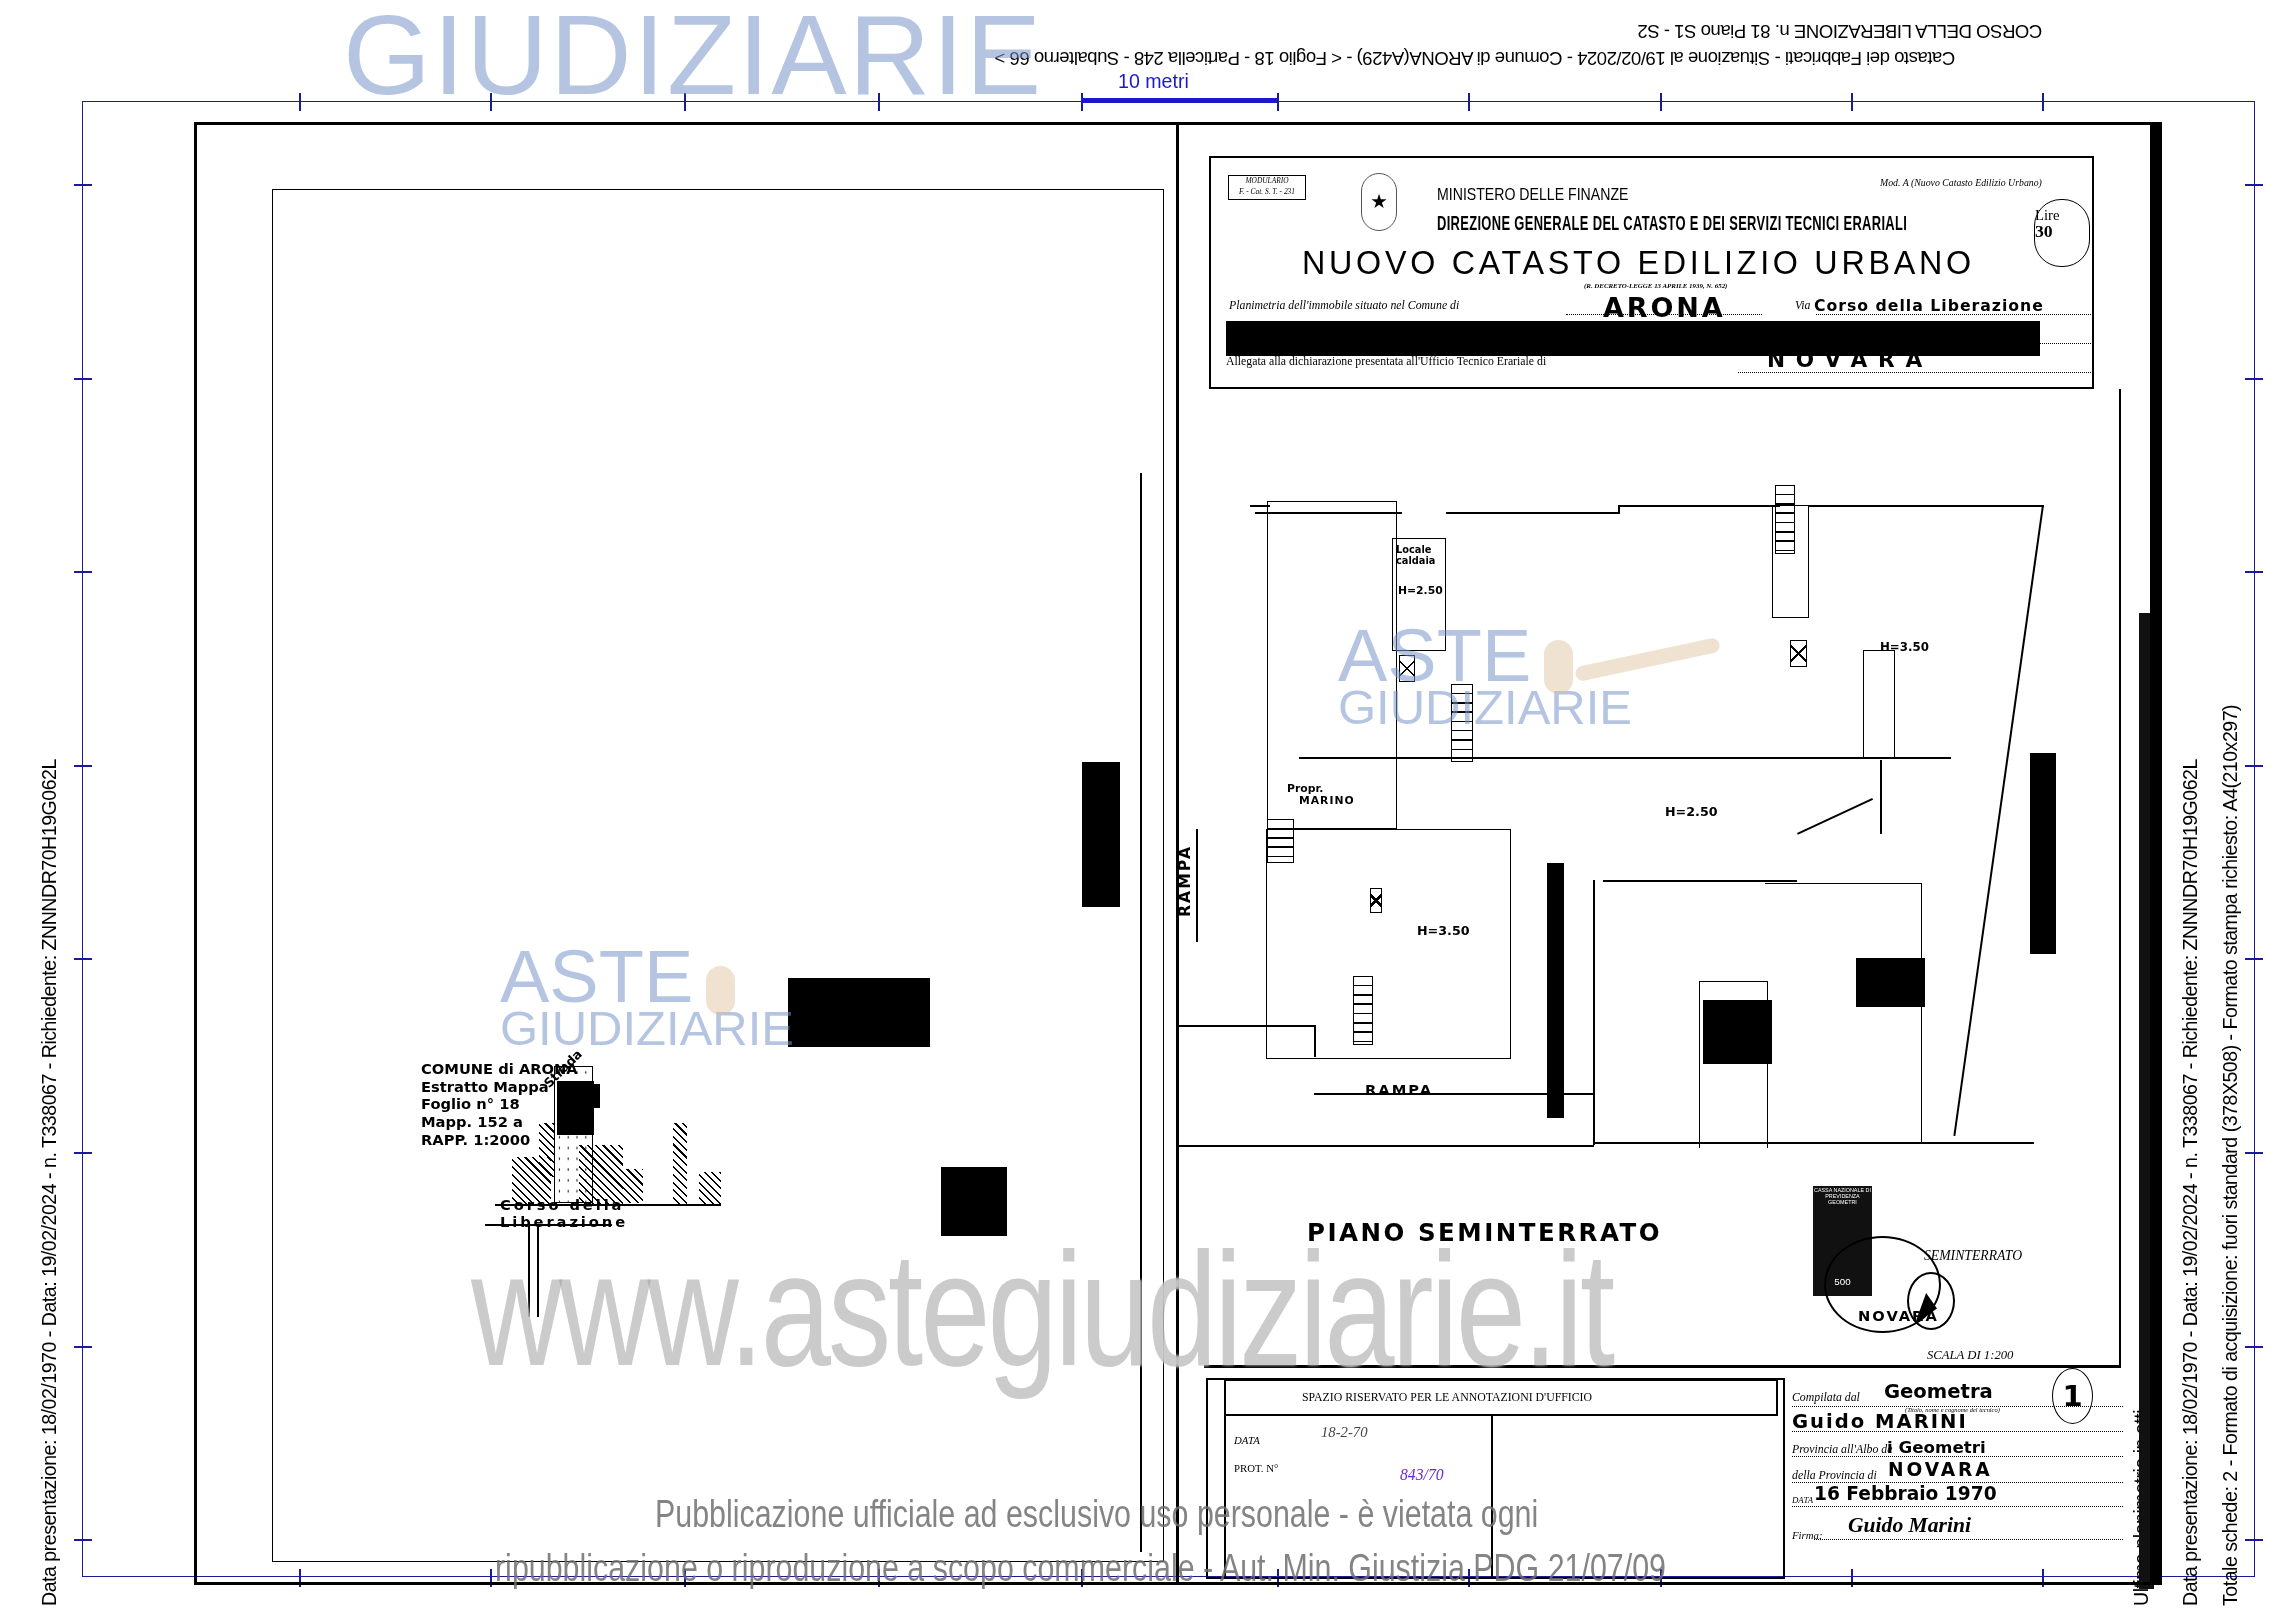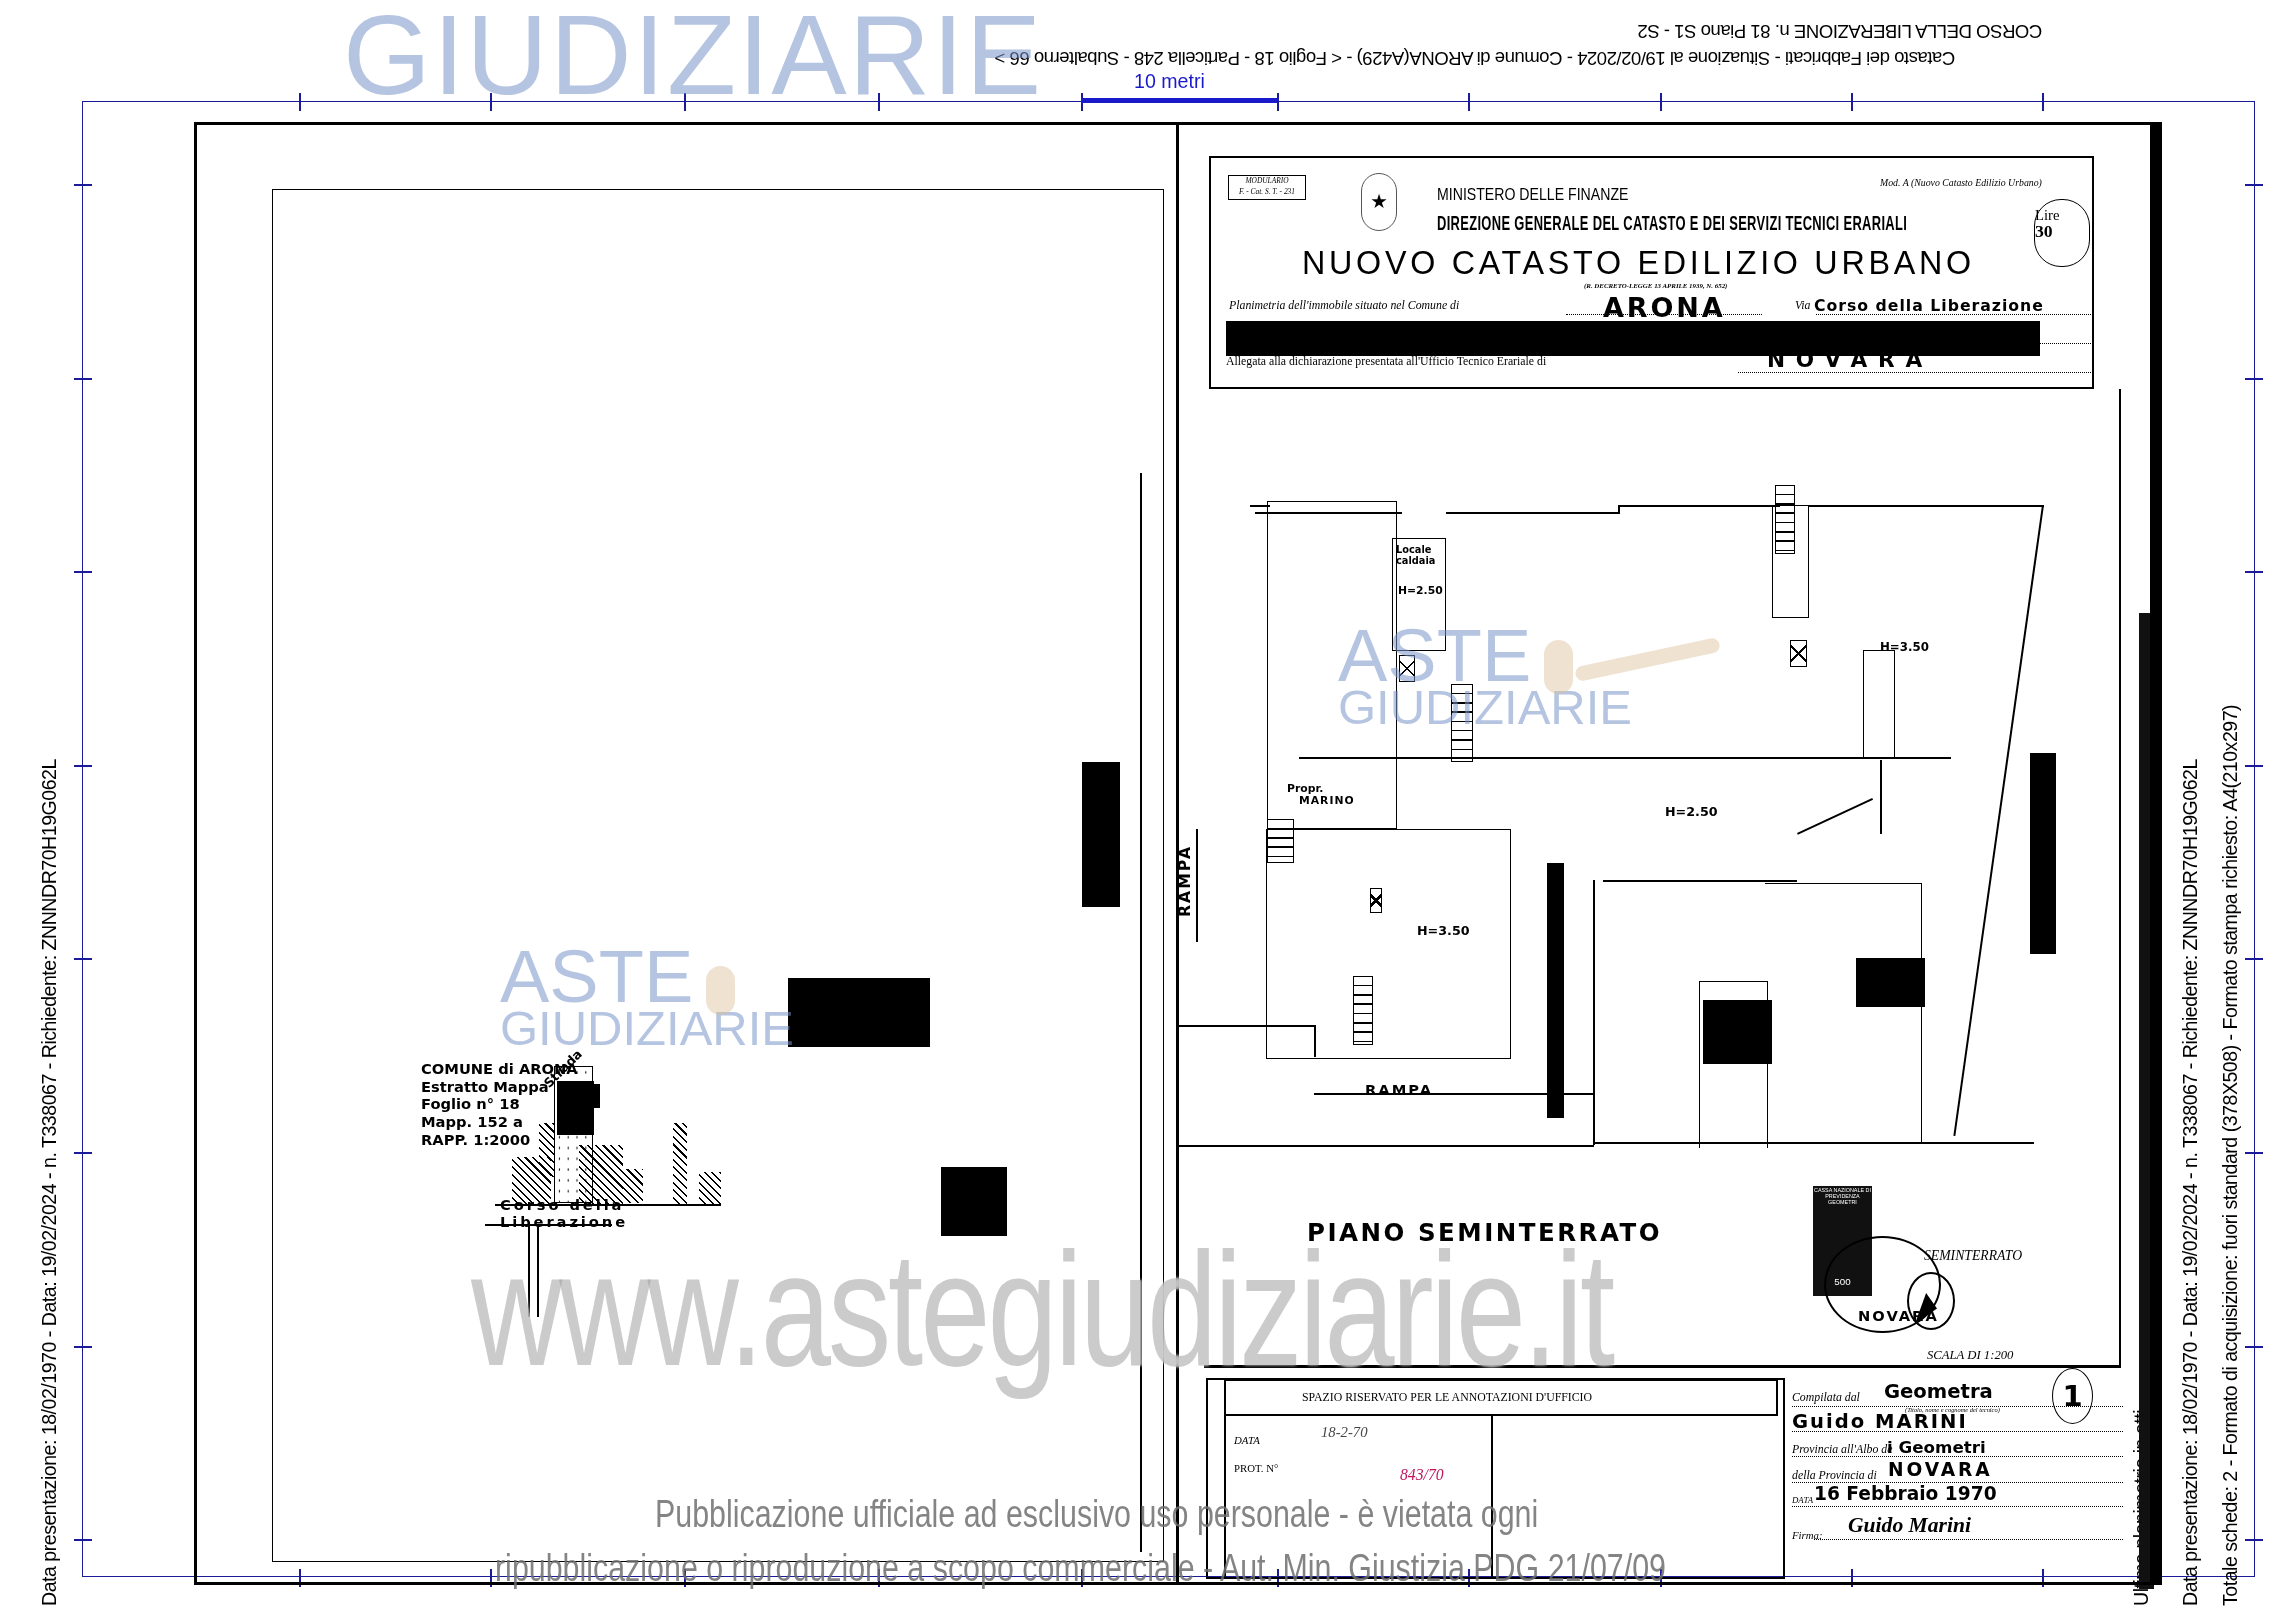--- a/index.html
+++ b/index.html
@@ -3,21 +3,21 @@
 <meta charset="utf-8">
 <style>
   html, body { margin:0; padding:0; background:#ffffff; }
   body { width:2295px; height:1623px; position:relative; overflow:hidden; font-family:"Liberation Sans", sans-serif; color:#000; }
   .abs { position:absolute; }
   
   .frame { position:absolute; left:82px; top:101px; width:2173px; height:1476px; border:1.5px solid #1a1a9a; box-sizing:border-box; }
   .tick-h { position:absolute; width:1.5px; height:17.7px; background:#1a1a9a; }
   .tick-v { position:absolute; width:17.7px; height:1.5px; background:#1a1a9a; }
   .scalebar { position:absolute; left:1081px; top:98px; width:196px; height:4.9px; background:#1a1acc; }
-  .scale-label { position:absolute; left:1118px; top:70px; font-size:19.6px; color:#1a1acc; font-family:"Liberation Sans Narrow","Liberation Sans", sans-serif;margin-left:16px; }
+  .scale-label { position:absolute; left:1118px; top:70px; font-size:19.6px; color:#1a1acc; font-family:"Liberation Sans Narrow","Liberation Sans", sans-serif; }
   .rot180 { transform:rotate(180deg); transform-origin:center; white-space:nowrap; }
   .header-line { position:absolute; font-size:18.6px; font-family:"Liberation Sans", sans-serif; letter-spacing:-0.5px; }
   .vert { position:absolute; transform:rotate(-90deg); transform-origin:left top; white-space:nowrap; font-size:19.6px; letter-spacing:-0.5px; }
   
   .sheet-border { position:absolute; border:3.4px solid #000; box-sizing:border-box; }
   .thin { position:absolute; border:1.5px solid #000; box-sizing:border-box;font-style:italic; }
   .hline { position:absolute; height:1.5px; background:#000; }
   .vline { position:absolute; width:1.5px; background:#000; }
   .redact { position:absolute; background:#000; }
   .serif { font-family:"Liberation Serif", serif; }
@@ -229,21 +229,21 @@
 
 <div class="hline" style="left:1204px;top:1365px;width:917px;height:2.9px"></div>
 <div class="thin" style="left:1206px;top:1378px;width:579px;height:201px;border-width:2px"></div>
 <div class="thin" style="left:1224px;top:1379px;width:554px;height:37px;border-width:2.5px"></div>
 <div class="abs serif" style="left:1302px;top:1390px;font-size:11.8px;white-space:nowrap">SPAZIO RISERVATO PER LE ANNOTAZIONI D'UFFICIO</div>
 <div class="vline" style="left:1224px;top:1415px;height:162px"></div>
 <div class="vline" style="left:1491px;top:1415px;height:162px"></div>
 <div class="abs serif" style="left:1234px;top:1434px;font-size:10.8px;font-style:italic">DATA</div>
 <div class="abs serif" style="left:1321px;top:1424px;font-size:14.7px;color:#444;font-style:italic">18-2-70</div>
 <div class="abs serif" style="left:1234px;top:1462px;font-size:10.8px;">PROT. N°</div>
-<div class="abs serif" style="left:1400px;top:1466px;font-size:15.7px;color:#be185d;font-style:italic">843/70</div>
+<div class="abs serif" style="left:1400px;top:1466px;font-size:15.7px;color:#6d28d9;font-style:italic">843/70</div>
 
 <div class="abs serif" style="left:1792px;top:1390px;font-size:11.8px;font-style:italic">Compilata dal</div>
 <div class="abs hand" style="left:1884px;top:1380px;font-size:19.6px">Geometra</div>
 <div class="dotted-line" style="left:1792px;top:1406px;width:331px;border-bottom-width:1px"></div>
 <div class="abs hand" style="left:1792px;top:1410px;font-size:19.6px;letter-spacing:2px">Guido MARINI</div>
 <div class="abs serif" style="left:1905px;top:1406px;font-size:6.4px;font-style:italic">(Titolo, nome e cognome del tecnico)</div>
 <div class="dotted-line" style="left:1792px;top:1431px;width:331px;border-bottom-width:1px"></div>
 <div class="abs serif" style="left:1792px;top:1442px;font-size:11.8px;font-style:italic">Provincia all'Albo de</div>
 <div class="abs hand" style="left:1887px;top:1437px;font-size:16.7px">i Geometri</div>
 <div class="dotted-line" style="left:1792px;top:1456px;width:331px;border-bottom-width:1px"></div>

